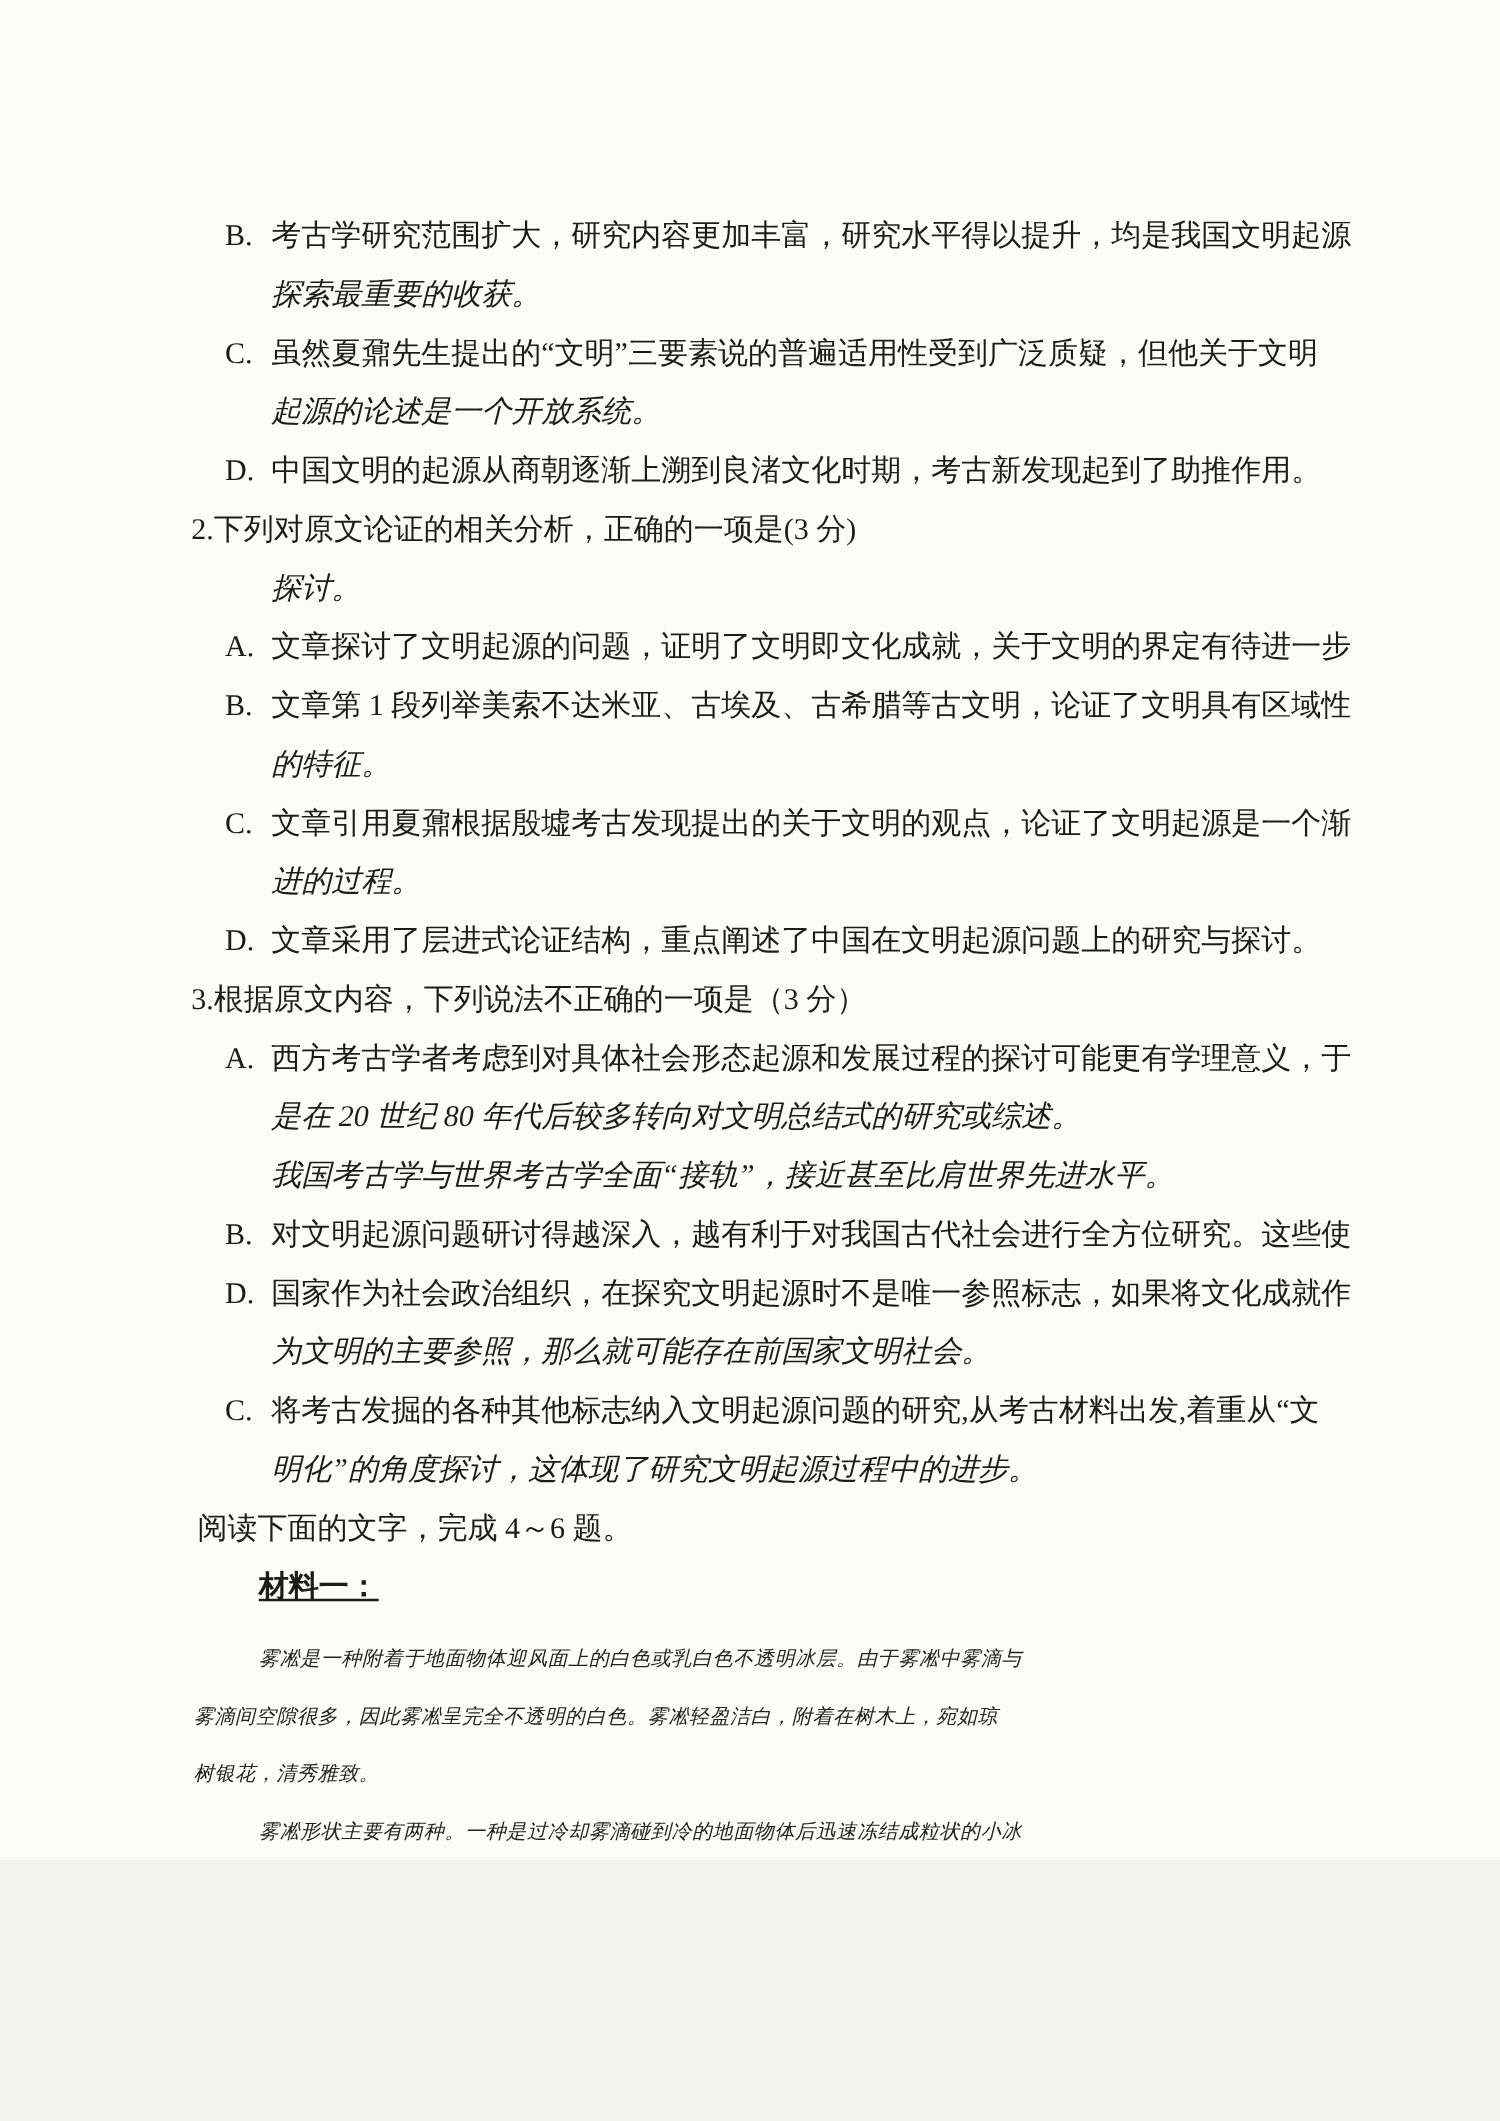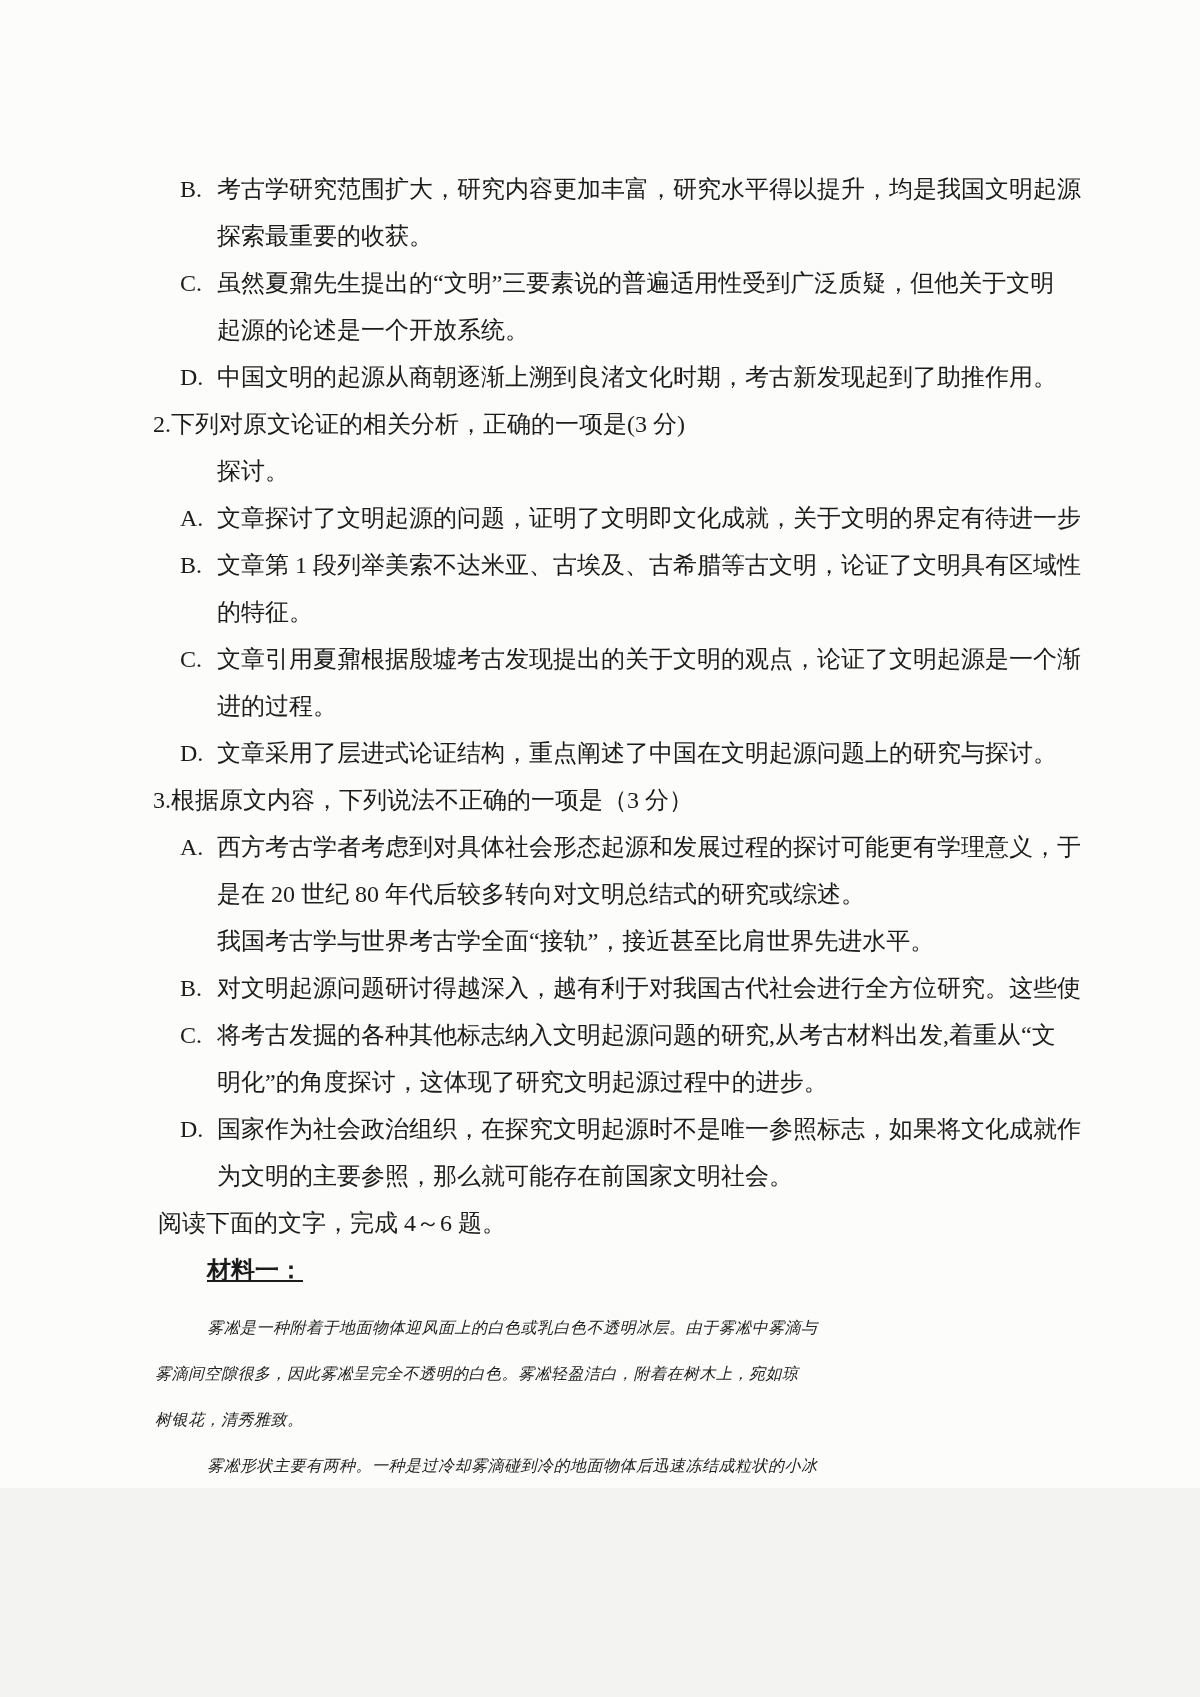--- a/index.html
+++ b/index.html
@@ -21,21 +21,21 @@
     width:915px;
     font-size:24px;
   }
   .line{
     line-height:47px;
     height:47px;
     white-space:nowrap;
   }
   .option{margin-left:25px;}
   .opt-label{display:inline-block;width:37px;}
-  .cont{padding-left:37px;}
+  .cont{padding-left:37px;font-style:italic;}
   .stem{margin-left:-2px;}
   .sec-heading{font-weight:bold;margin-top:8px;letter-spacing:1px;}
   .instruction{margin-left:3px;}
   .material-label{font-weight:bold;margin-left:52px;text-decoration:underline;}
   .kai{
     font-style:italic;
     font-size:16px;
     color:#222;
   }
   .kai .line{line-height:46px;height:46px;letter-spacing:0.5px;}
@@ -88,26 +88,26 @@
     <div class="line stem"><span>3.</span><span>根据原文内容，下列说法不正确的一项是（3 分）</span></div>
     <div class="option">
       <div class="line"><span class="opt-label">A.</span><span>西方考古学者考虑到对具体社会形态起源和发展过程的探讨可能更有学理意义，于</span></div>
       <div class="line cont">是在 20 世纪 80 年代后较多转向对文明总结式的研究或综述。</div>
     </div>
     <div class="option">
       <div class="line cont">我国考古学与世界考古学全面“接轨”，接近甚至比肩世界先进水平。</div>
       <div class="line"><span class="opt-label">B.</span><span>对文明起源问题研讨得越深入，越有利于对我国古代社会进行全方位研究。这些使</span></div>
     </div>
     <div class="option">
+      <div class="line"><span class="opt-label">D.</span><span>国家作为社会政治组织，在探究文明起源时不是唯一参照标志，如果将文化成就作</span></div>
+      <div class="line cont">为文明的主要参照，那么就可能存在前国家文明社会。</div>
+    </div>
+    <div class="option">
       <div class="line"><span class="opt-label">C.</span><span>将考古发掘的各种其他标志纳入文明起源问题的研究,从考古材料出发,着重从“文</span></div>
       <div class="line cont">明化”的角度探讨，这体现了研究文明起源过程中的进步。</div>
-    </div>
-    <div class="option">
-      <div class="line"><span class="opt-label">D.</span><span>国家作为社会政治组织，在探究文明起源时不是唯一参照标志，如果将文化成就作</span></div>
-      <div class="line cont">为文明的主要参照，那么就可能存在前国家文明社会。</div>
     </div>
 
     <div class="line instruction">阅读下面的文字，完成 4～6 题。</div>
     <div class="line material-label">材料一：</div>
 
     <div class="kai para1">
       <div class="line indent">雾凇是一种附着于地面物体迎风面上的白色或乳白色不透明冰层。由于雾凇中雾滴与</div>
       <div class="line">雾滴间空隙很多，因此雾凇呈完全不透明的白色。雾凇轻盈洁白，附着在树木上，宛如琼</div>
       <div class="line">树银花，清秀雅致。</div>
     </div>

